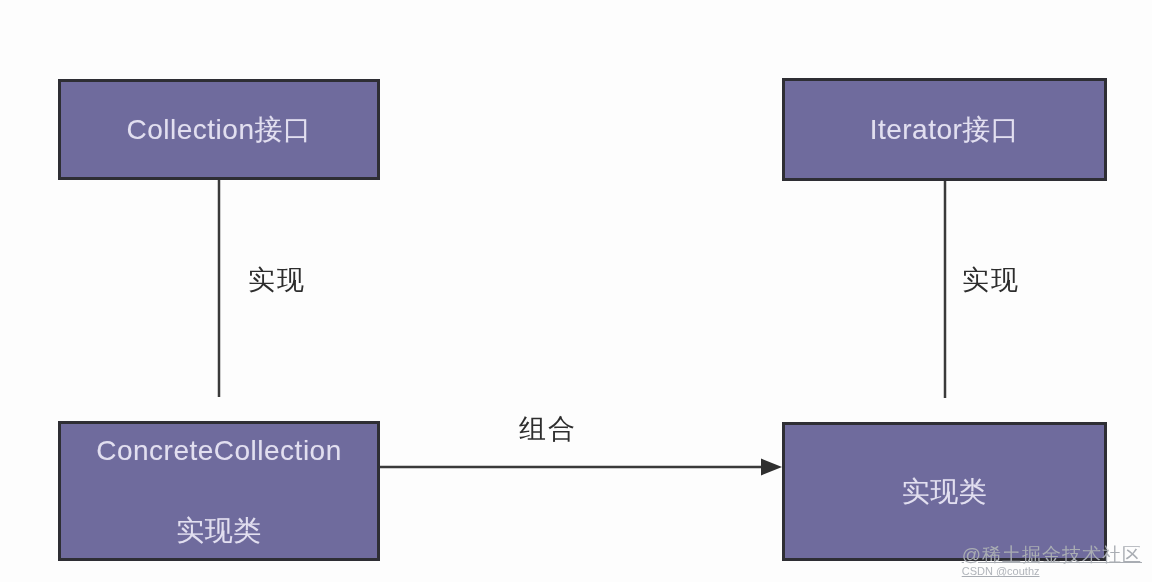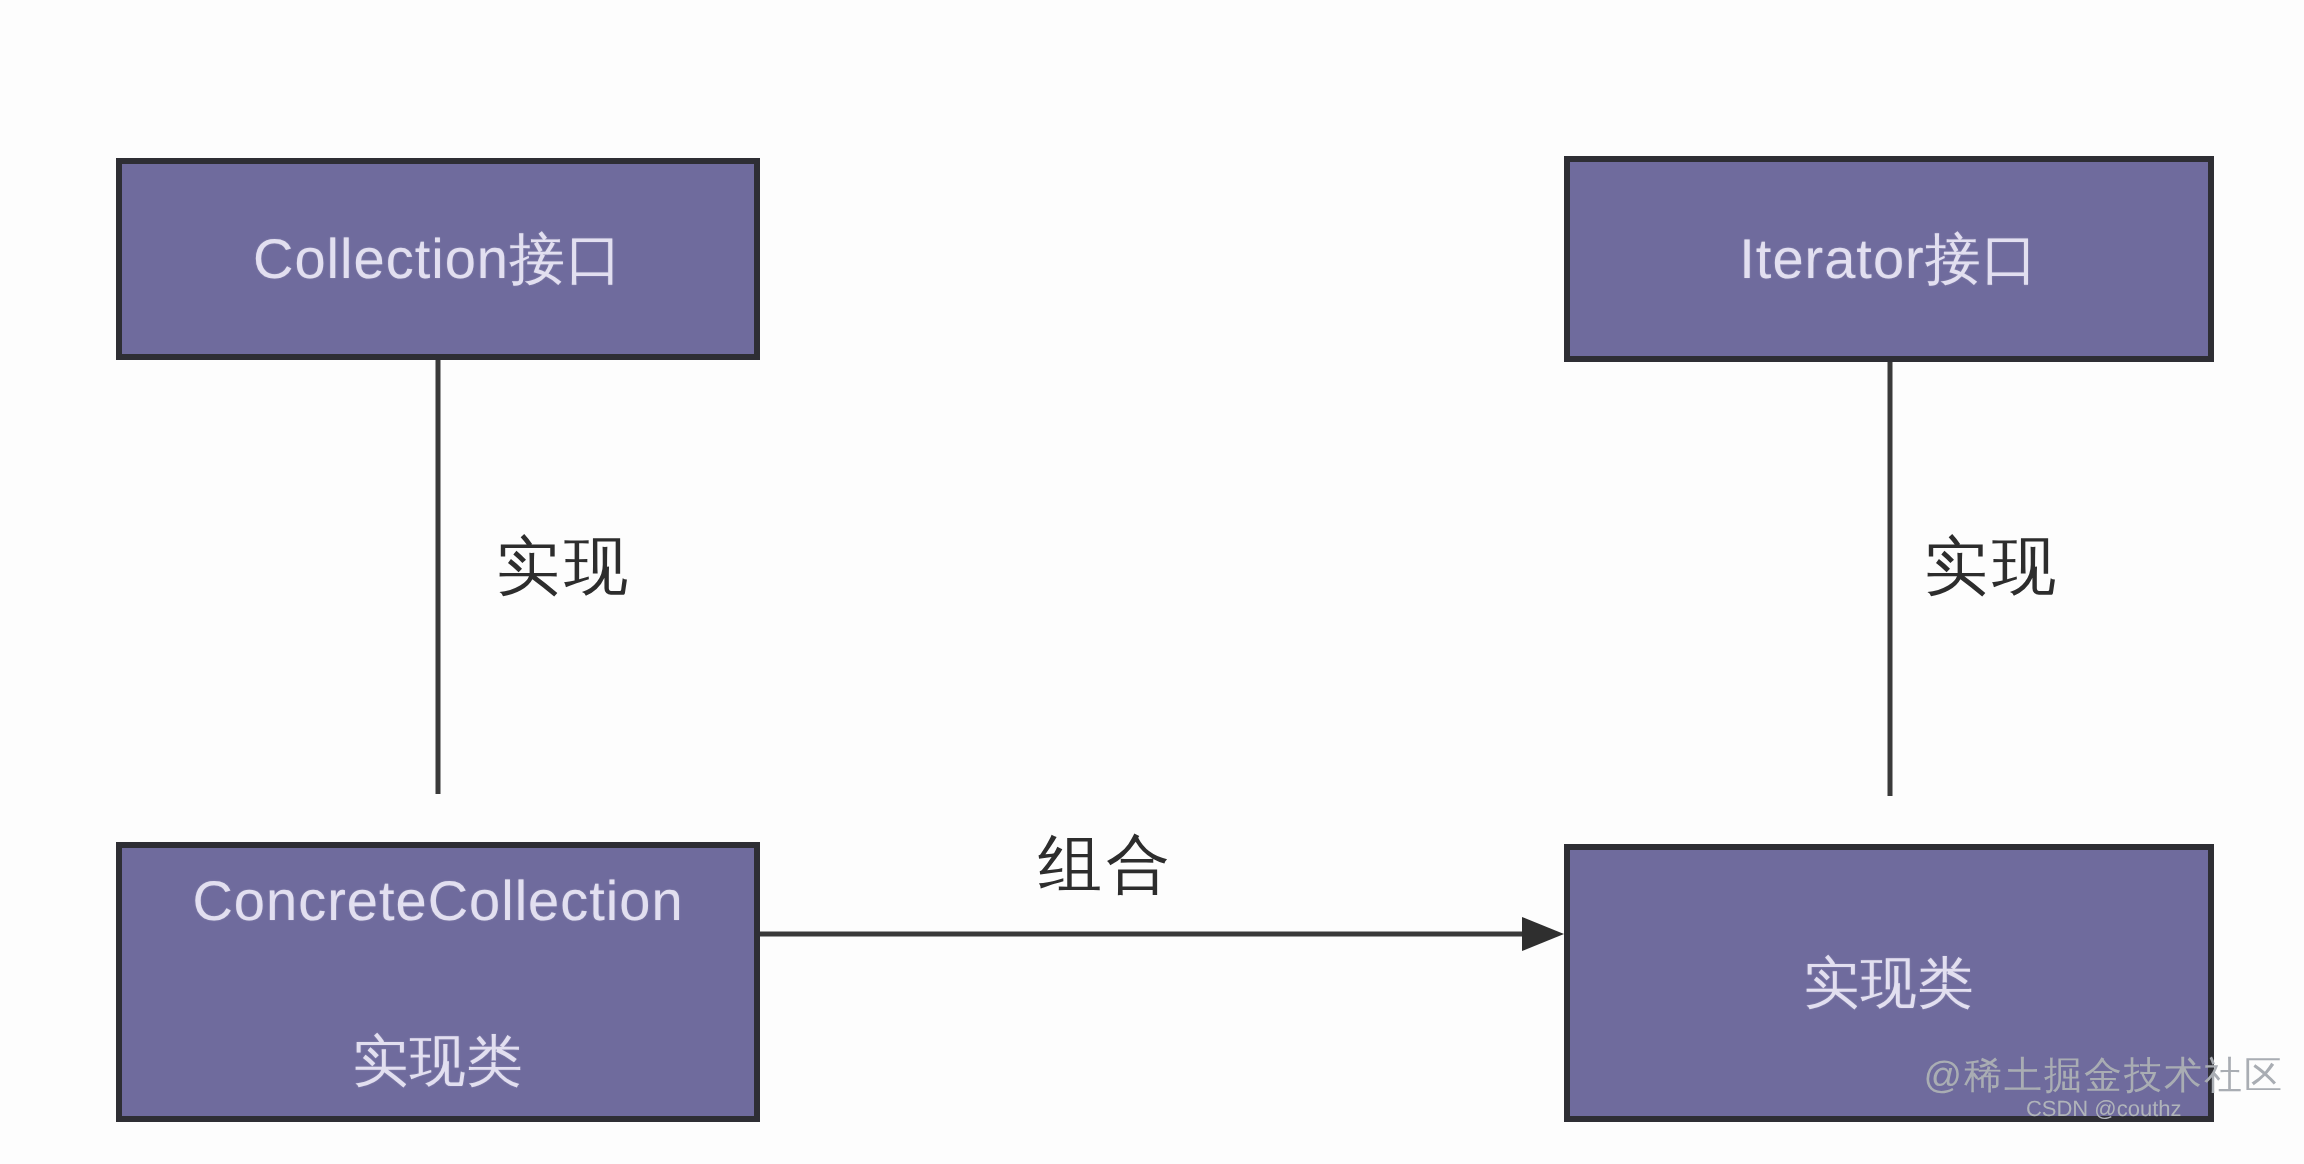--- a/index.html
+++ b/index.html
@@ -43,35 +43,36 @@
     line-height: 36px;
     white-space: nowrap;
   }
   .node-collection   { left: 58px;  top: 55px;  width: 322px; height: 101px; }
   .node-iterator     { left: 782px; top: 54px;  width: 325px; height: 103px; }
   .node-concrete-collection { left: 58px;  top: 397px; width: 322px; height: 140px; gap: 44px; }
   .node-concrete-iterator   { left: 782px; top: 398px; width: 325px; height: 139px; }
   .edge-label {
     position: absolute;
     color: #2d2d2d;
-    font-size: 32px;
+    font-size: 27px;
     font-weight: 500;
     letter-spacing: 2px;
     white-space: nowrap;
   }
   .edge-label-realize-left  { left: 248px; top: 262px; }
   .edge-label-realize-right { left: 962px; top: 262px; }
   .edge-label-compose       { left: 519px; top: 411px; }
   .watermark {
     position: absolute;
     right: 10px;
-    bottom: 20px;
-    text-align: center;
+    bottom: 4px;
+    text-align: left;
     color: #a9adb3;
     line-height: 1.15;
+    text-decoration: underline;
   }
   .watermark-line1 {
     font-size: 19px;
     letter-spacing: 1px;
   }
   .watermark-line2 {
     font-size: 11px;
     color: #b0b4ba;
   }
 </style>

